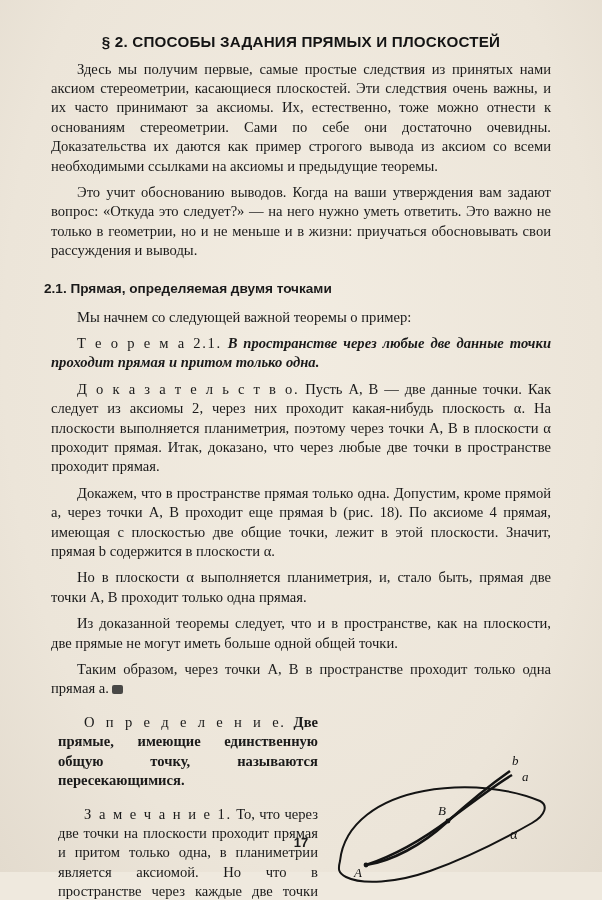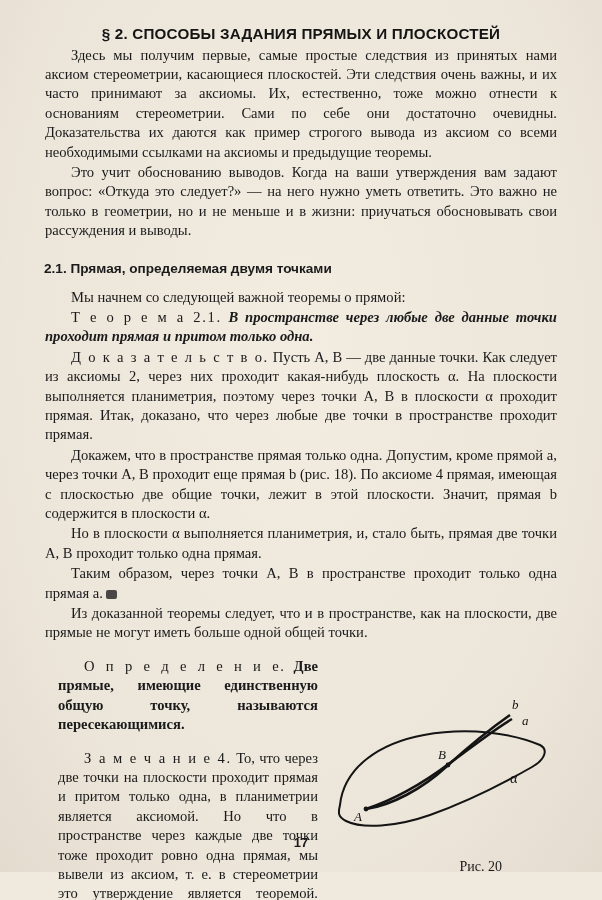--- a/index.html
+++ b/index.html
@@ -12,42 +12,42 @@
     background: #efe9de;
     font-family: "Liberation Serif", serif;
     color: #1a1a1a;
     overflow: hidden;
   }
   .page {
     position: relative;
     width: 602px;
     height: 872px;
     box-sizing: border-box;
-    padding: 14px 44px 0 44px;
+    padding: 22px 44px 0 44px;
     background: radial-gradient(ellipse at 50% 40%, #f2ece1 0%, #ece5d9 70%, #e3dbce 100%);
   }
   .section-title {
     text-align: center;
     font-family: "Liberation Sans", sans-serif;
     font-weight: bold;
     font-size: 15.2px;
     letter-spacing: 0.2px;
     line-height: 1.35;
     margin: 10px 0 0 0;
     color: #141414;
   }
   .section-title .line2 {
     display: block;
   }
   p.body {
     font-size: 14.6px;
     line-height: 1.33;
     text-align: justify;
     text-indent: 26px;
-    margin: 1px;
+    margin: 7px;
     hyphens: auto;
     -webkit-hyphens: auto;
   }
   .first-para {
     margin-top: 22px;
   }
   .sub-title {
     font-family: "Liberation Sans", sans-serif;
     font-weight: bold;
     font-size: 13.6px;
@@ -120,37 +120,37 @@
 
   <h1 class="section-title">
     <span>§ 2. СПОСОБЫ ЗАДАНИЯ ПРЯМЫХ И ПЛОСКОСТЕЙ</span>
   </h1>
 
   <p class="body first-para">Здесь мы получим первые, самые простые следствия из принятых нами аксиом стереометрии, касающиеся плоскостей. Эти следствия очень важны, и их часто принимают за аксиомы. Их, естественно, тоже можно отнести к основаниям стереометрии. Сами по себе они достаточно очевидны. Доказательства их даются как пример строгого вывода из аксиом со всеми необходимыми ссылками на аксиомы и предыдущие теоремы.</p>
   <p class="body">Это учит обоснованию выводов. Когда на ваши утверждения вам задают вопрос: «Откуда это следует?» — на него нужно уметь ответить. Это важно не только в геометрии, но и не меньше и в жизни: приучаться обосновывать свои рассуждения и выводы.</p>
 
   <h2 class="sub-title">2.1. Прямая, определяемая двумя точками</h2>
 
-  <p class="body">Мы начнем со следующей важной теоремы о прямой:</p>
+  <p class="body">Мы начнем со следующей важной теоремы о пример:</p>
 
   <p class="body theorem-lead"><span class="spaced">Т е о р е м а  2.1.</span> <span class="bold-ital">В пространстве через любые две данные точки проходит прямая и притом только одна.</span></p>
 
   <p class="body"><span class="spaced">Д о к а з а т е л ь с т в о.</span> <span>Пусть A, B — две данные точки. Как следует из аксиомы 2, через них проходит какая-нибудь плоскость α. На плоскости выполняется планиметрия, поэтому через точки A, B в плоскости α проходит прямая. Итак, доказано, что через любые две точки в пространстве проходит прямая.</span></p>
 
   <p class="body">Докажем, что в пространстве прямая только одна. Допустим, кроме прямой a, через точки A, B проходит еще прямая b (рис. 18). По аксиоме 4 прямая, имеющая с плоскостью две общие точки, лежит в этой плоскости. Значит, прямая b содержится в плоскости α.</p>
   <p class="body">Но в плоскости α выполняется планиметрия, и, стало быть, прямая две точки A, B проходит только одна прямая.</p>
+  <p class="body">Из доказанной теоремы следует, что и в пространстве, как на плоскости, две прямые не могут иметь больше одной общей точки.</p>
+
   <p class="body"><span>Таким образом, через точки A, B в пространстве проходит только одна прямая a.</span><span class="blot"></span></p>
-
-  <p class="body">Из доказанной теоремы следует, что и в пространстве, как на плоскости, две прямые не могут иметь больше одной общей точки.</p>
 
   <div class="two-col-zone">
 
     <div class="left-col">
       <p><span class="spaced">О п р е д е л е н и е.</span> <span style="font-weight:bold;">Две прямые, имеющие единственную общую точку, называются пересекающимися.</span></p>
-      <p><span class="spaced">З а м е ч а н и е 4.</span> <span>То, что через две точки на плоскости проходит прямая и притом только одна, в планиметрии является аксиомой. Но что в пространстве через каждые две точки тоже проходит ровно одна прямая, мы вывели из аксиом, т. е. в стереометрии это утверждение является теоремой. Можно было бы думать, что на плоскости через</span></p>
+      <p><span class="spaced">З а м е ч а н и е 1.</span> <span>То, что через две точки на плоскости проходит прямая и притом только одна, в планиметрии является аксиомой. Но что в пространстве через каждые две точки тоже проходит ровно одна прямая, мы вывели из аксиом, т. е. в стереометрии это утверждение является теоремой. Можно было бы думать, что на плоскости через</span></p>
     </div>
 
     <div class="figure-box">
       <svg width="236" height="200" viewBox="0 0 236 200">
         <path d="M14,142 C18,104 54,80 98,72 C142,64 186,70 214,82 C222,86 220,96 206,104 C178,120 138,140 104,152 C70,164 36,166 20,158 C12,154 12,150 14,142 Z" fill="none" stroke="#141414" stroke-width="2"></path>
         <path d="M40,146 C70,136 100,118 124,100 C146,84 166,68 186,56" fill="none" stroke="#141414" stroke-width="2.6"></path>
         <path d="M40,146 C66,142 96,126 120,104 C142,84 164,66 184,52" fill="none" stroke="#141414" stroke-width="2.6"></path>
         <circle cx="40" cy="146" r="2.4" fill="#141414"></circle>
         <circle cx="122" cy="102" r="2.4" fill="#141414"></circle>
         <text x="28" y="158" font-family="Liberation Serif, serif" font-style="italic" font-size="13" fill="#141414">A</text>

